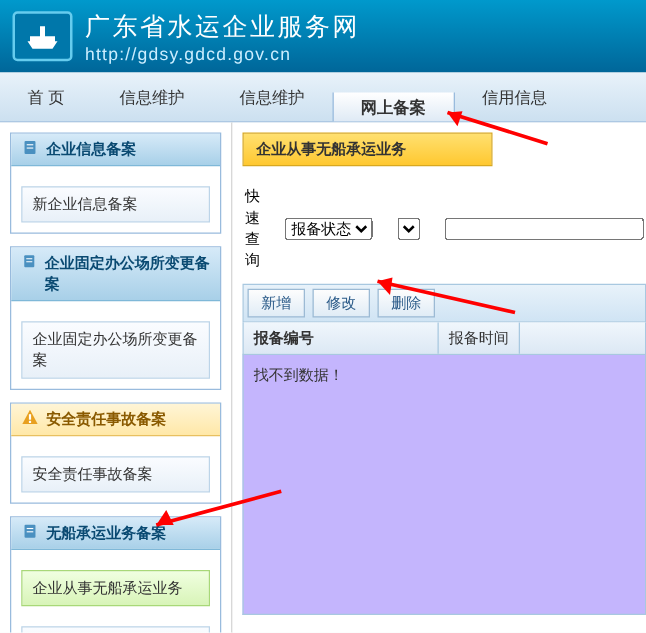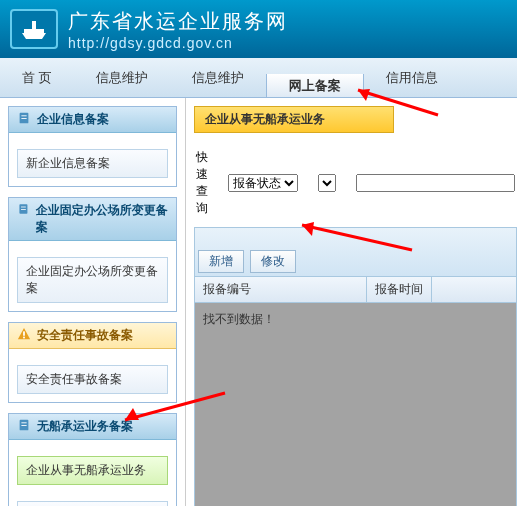--- a/index.html
+++ b/index.html
@@ -24,25 +24,25 @@
 .panel-header svg { width: 14px; height: 14px; margin-right: 6px; }
 .panel-item { margin: 16px 8px 0; padding: 5px 8px; background: linear-gradient(to bottom, #fafcff, #e8f0f8); border: 1px solid #bcd4e8; color: #333; cursor: pointer; }
 .panel-item.active { background: linear-gradient(to bottom, #f0ffe0, #d8f4b8); border-color: #a8d878; }
 
 .content { flex: 1; background: #fff; padding: 8px 0 0 8px; }
 .content-title { background: linear-gradient(to bottom, #ffe070, #ffc830); border: 1px solid #d8a820; padding: 4px 10px; color: #333; font-weight: bold; width: 200px; }
 .query-row { margin-top: 12px; padding: 4px 2px; display: flex; align-items: center; gap: 20px; }
 .query-row select { font-size: 12px; text-align: center; }
 .query-row input[type=text] { flex: 1; font-size: 12px; height: 18px; }
 .toolbar { margin-top: 6px; background: linear-gradient(to bottom, #e8f2fa, #d0e4f4); padding: 3px; border: 1px solid #a8c8e0; display: flex; gap: 6px; }
-.toolbar button { background: linear-gradient(to bottom, #fdfdfd, #e0ecf6); border: 1px solid #9cbad4; padding: 2px 10px; font-size: 12px; cursor: pointer; color: #2a5a88; margin-top: 19px; }
+.toolbar button { background: linear-gradient(to bottom, #fdfdfd, #e0ecf6); border: 1px solid #9cbad4; padding: 2px 10px; font-size: 12px; cursor: pointer; color: #2a5a88; }
 .table-header { display: flex; background: linear-gradient(to bottom, #f0f6fc, #dce8f4); border: 1px solid #a8c8e0; border-top: none; }
 .th { padding: 4px 8px; color: #333; border-right: 1px solid #a8c8e0; }
-.th:first-child { width: 172px; }
-.table-body { border: 1px solid #a8c8e0; border-top: none; height: 208px; padding: 8px; background: #a3a3a3; color: #333; }
+.th:first-child { width: 156px; font-weight: bold; }
+.table-body { border: 1px solid #a8c8e0; border-top: none; height: 208px; padding: 8px; background: #c4b5fd; color: #333; }
 
 .arrow { position: absolute; pointer-events: none; }
 </style>
 </head>
 <body>
 
 <div class="header">
   <div class="logo">
     <svg viewBox="0 0 32 24">
         <path fill="#fff" d="M4 16 L28 16 L24 22 L8 22 Z M14 4 L18 4 L18 14 L14 14 Z M6 12 L26 12 L26 16 L6 16 Z"></path>
@@ -116,20 +116,21 @@
       <span>快速查询</span>
       <select>
         <option>报备状态</option>
       </select>
       <select style="width:18px"></select>
       <input type="text" style="">
     </div>
     <div class="toolbar">
       <button>新增</button>
       <button>修改</button>
+      <button>删除</button>
     </div>
     <div class="table-header">
       <div class="th">报备编号</div>
       <div class="th">报备时间</div>
     </div>
     <div class="table-body">
       <span>找不到数据！</span>
     </div>
   </div>
 </div>

